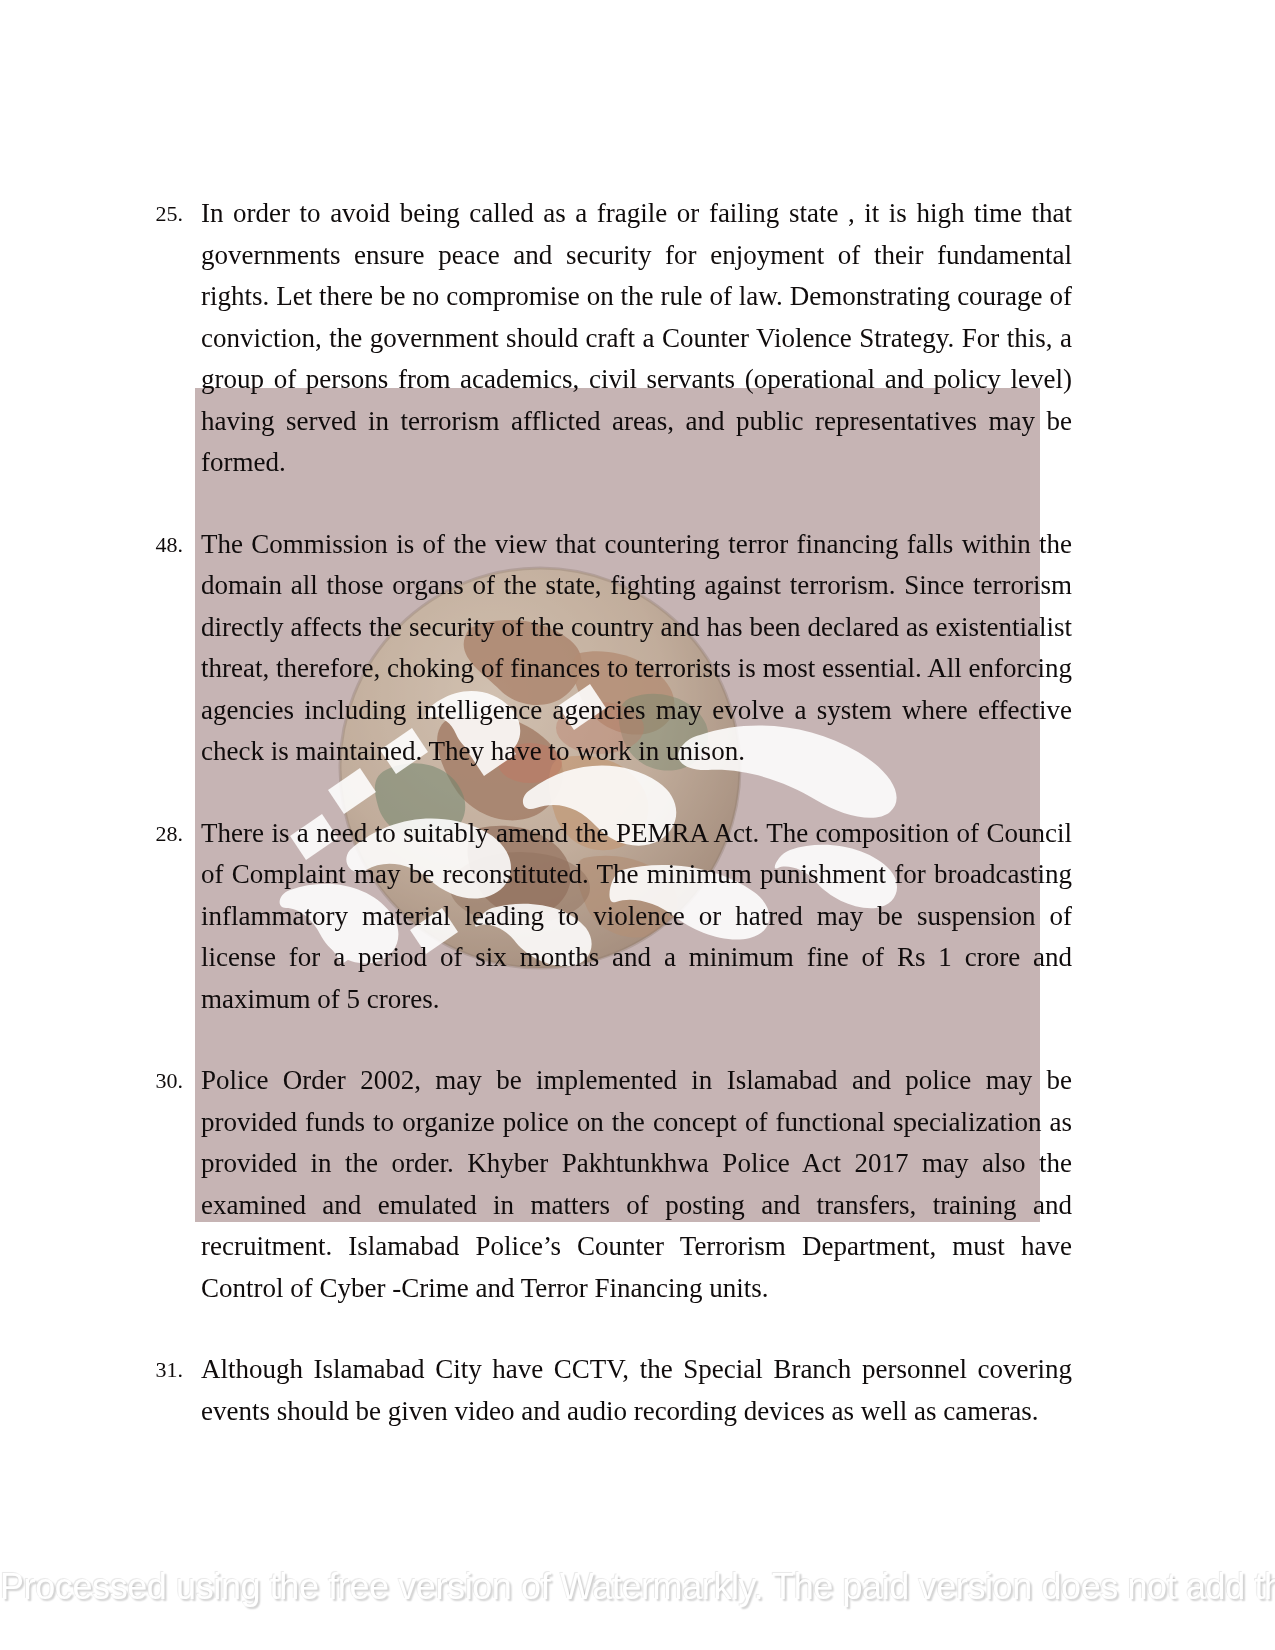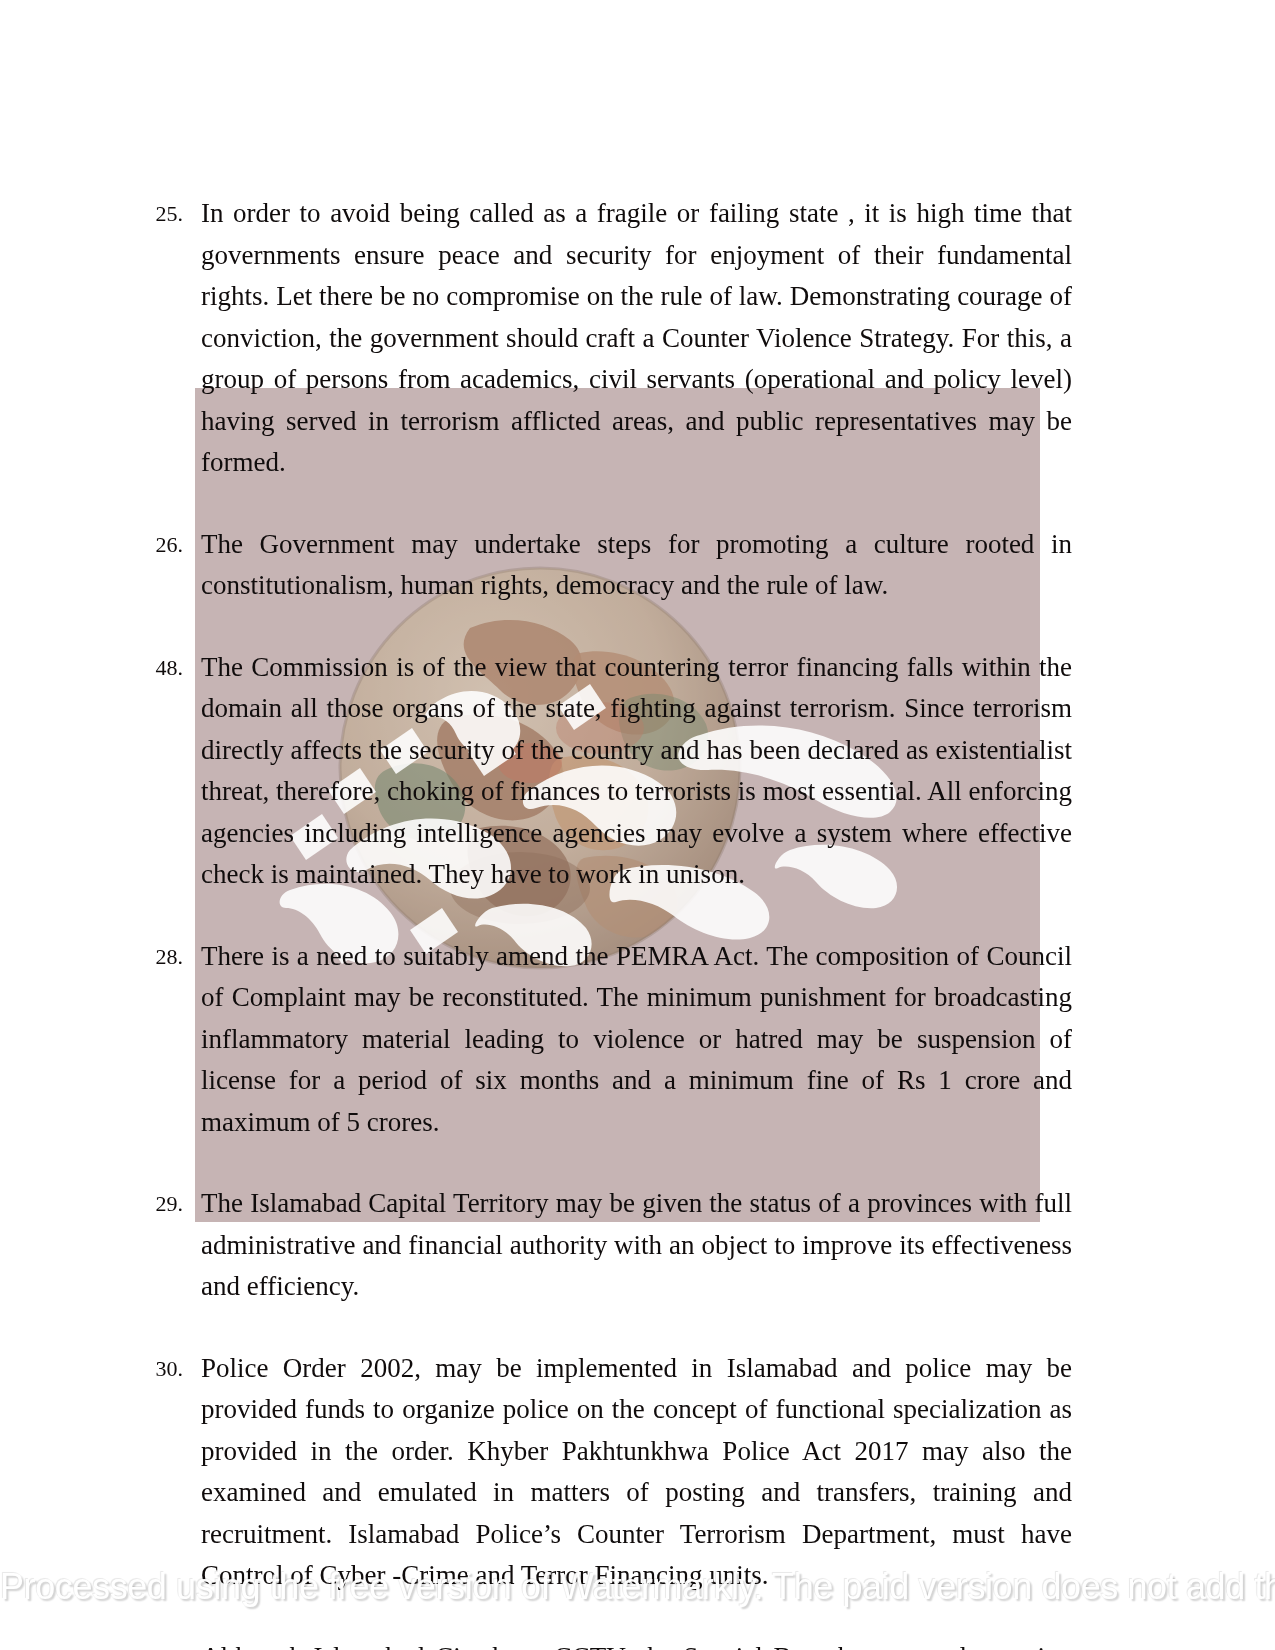--- a/index.html
+++ b/index.html
@@ -184,39 +184,31 @@
   </div>
 
   <div id="content">
     <div id="list-wrap">
 
       <div class="para">
         <div class="para-num">25.</div>
         <div class="para-body">In order to avoid being called as a fragile or failing state , it is high time that governments ensure peace and security for enjoyment of their fundamental rights. Let there be no compromise on the rule of law. Demonstrating  courage of conviction, the government  should craft a Counter Violence Strategy. For this, a group of persons from academics, civil servants (operational and policy level) having served in terrorism afflicted areas, and public representatives may be formed.</div>
       </div>
 
-      <div class="para">
-        <div class="para-num">26.</div>
-        <div class="para-body">The Government may undertake steps for promoting a culture rooted in constitutionalism, human rights, democracy and the rule of law.</div>
-      </div>
 
       <div class="para">
         <div class="para-num">48.</div>
         <div class="para-body">The Commission is of the view that countering terror financing falls within the domain all those organs of the state, fighting against terrorism. Since terrorism directly affects the security of the country and has been declared as existentialist threat, therefore, choking of finances to terrorists is most essential. All enforcing agencies including  intelligence agencies may evolve a system where effective check is maintained. They have to work in unison.</div>
       </div>
 
       <div class="para">
         <div class="para-num">28.</div>
         <div class="para-body">There is a need to suitably amend  the PEMRA Act. The composition of Council of Complaint may be reconstituted. The minimum punishment for broadcasting inflammatory material leading to violence or hatred may be suspension of license for a period of six months and a minimum fine of Rs 1 crore and maximum of 5 crores.</div>
       </div>
 
-      <div class="para">
-        <div class="para-num">29.</div>
-        <div class="para-body">The Islamabad Capital Territory may be given the status of a provinces with full administrative and financial authority with an object to improve its effectiveness and efficiency.</div>
-      </div>
 
       <div class="para">
         <div class="para-num">30.</div>
         <div class="para-body">Police Order 2002, may be implemented in Islamabad  and police may be provided funds to organize police on the concept of functional specialization as provided in the order. Khyber Pakhtunkhwa Police Act 2017 may also the examined and emulated in matters of posting and transfers, training and recruitment.  Islamabad Police’s Counter Terrorism Department, must have Control of Cyber -Crime and Terror Financing units.</div>
       </div>
 
       <div class="para">
         <div class="para-num">31.</div>
         <div class="para-body last-nojust">Although Islamabad City  have  CCTV, the Special Branch personnel covering events should be given video and audio recording devices as well as cameras.</div>
       </div>

